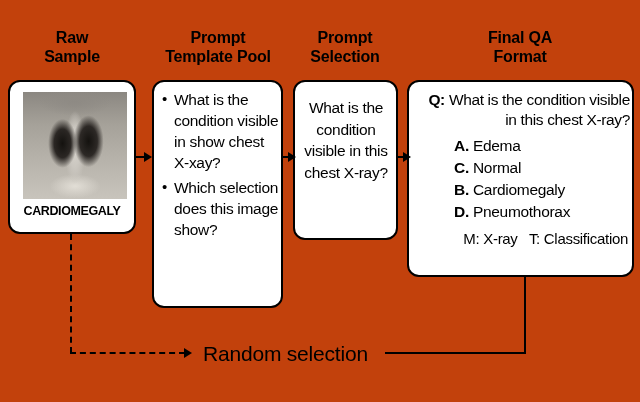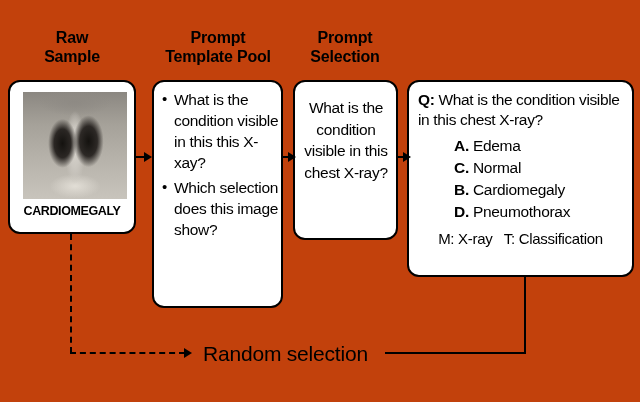--- a/index.html
+++ b/index.html
@@ -114,20 +114,21 @@
 
   
   #qa-question {
     position: absolute;
     left: 9px;
     top: 8px;
     width: 212px;
     font-size: 15.5px;
     line-height: 20px;
     letter-spacing: -0.35px;
+    text-align: right;
   }
   #qa-question .qmark { font-weight: bold; }
   #qa-options {
     position: absolute;
     left: 45px;
     top: 53px;
     width: 175px;
     margin: 0;
     padding: 0;
     list-style: none;
@@ -137,21 +138,21 @@
     line-height: 22px;
     letter-spacing: -0.3px;
     white-space: nowrap;
   }
   #qa-options li .opt-letter { font-weight: bold; }
   #qa-meta {
     position: absolute;
     left: 4px;
     top: 148px;
     width: 215px;
-    text-align: center;
+    text-align: right;
     font-size: 15px;
     letter-spacing: -0.3px;
     white-space: pre;
   }
 
   
   .hline {
     position: absolute;
     height: 0;
     border-top: 2px solid #000000;
@@ -210,31 +211,33 @@
 <body>
 
 <div id="canvas">
 
   <div class="col-title" id="title-raw">Raw
 Sample</div>
   <div class="col-title" id="title-pool">Prompt
 Template Pool</div>
   <div class="col-title" id="title-selection">Prompt
 Selection</div>
+  <div class="col-title" id="title-qa">Final QA
+Format</div>
 
   <div class="box" id="box-raw">
     <div id="xray"></div>
     <div id="xray-label">CARDIOMEGALY</div>
   </div>
 
   <div class="box" id="box-pool">
     <ul id="pool-list">
       <li>
         <span class="bullet">•</span>
-        <span>What is the condition visible in this this X-xay?</span>
+        <span>What is the condition visible in show chest X-xay?</span>
       </li>
       <li>
         <span class="bullet">•</span>
         <span>Which selection does this image show?</span>
       </li>
     </ul>
   </div>
 
   <div class="box" id="box-selection">
     <div id="selection-text">What is the condition visible in this chest X-ray?</div>

